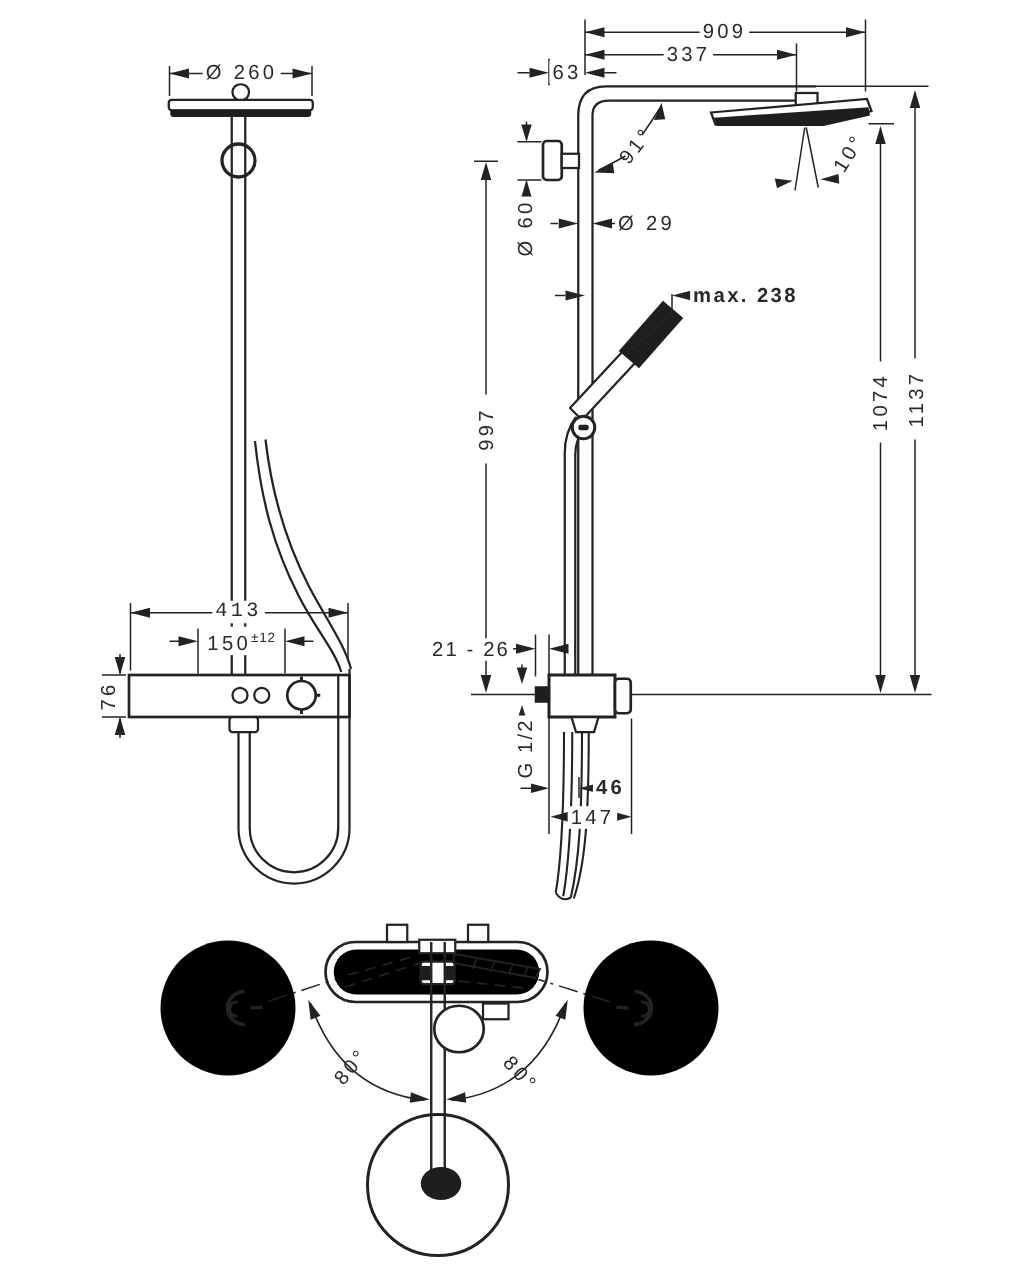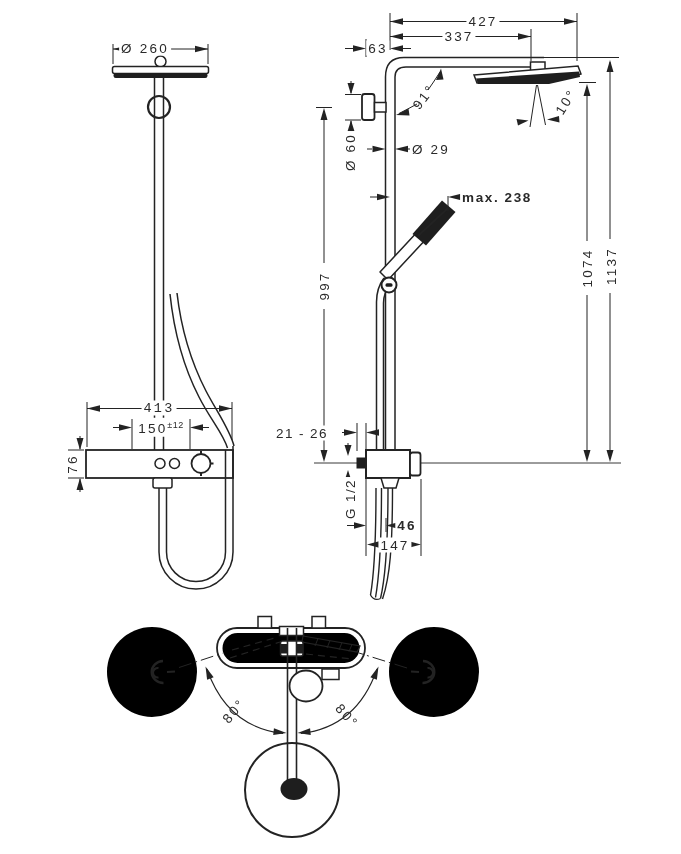--- a/index.html
+++ b/index.html
@@ -244,37 +244,37 @@
 
     <path d="M207,669 Q227,727 283,733.5" stroke-width="1.1"></path>
     <path d="M377,669 Q357,727 301,733.5" stroke-width="1.1"></path>
     <polygon class="ar" points="0,0 -13,-3.5 -13,3.5" transform="translate(205.5,666.5) rotate(-112)"></polygon>
     <polygon class="ar" points="0,0 -13,-3.5 -13,3.5" transform="translate(286.5,733) rotate(6)"></polygon>
     <polygon class="ar" points="0,0 -13,-3.5 -13,3.5" transform="translate(378.5,666.5) rotate(-68)"></polygon>
     <polygon class="ar" points="0,0 -13,-3.5 -13,3.5" transform="translate(297.5,733) rotate(174)"></polygon>
   </g>
 </svg>
 
-  <div class="lbl" style="left:145px; top:48px;">Ø 260</div>
+  <div class="lbl" style="left:161px; top:48px;">Ø 260</div>
   <div class="lbl" style="left:159px; top:408px;font-family:Liberation Mono, monospace;">413</div>
   <div class="lbl" style="left:161px; top:427px;"><span>150</span><sup>±12</sup></div>
   <div class="lbl r90" style="left:72px; top:464px;">76</div>
 
-  <div class="lbl" style="left:483px; top:21px;">427</div>
+  <div class="lbl" style="left:483px; top:21px;">909</div>
   <div class="lbl" style="left:459px; top:36px;">337</div>
   <div class="lbl" style="left:378px; top:48px;">63</div>
   <div class="lbl r90" style="left:350px; top:152px;">Ø 60</div>
   <div class="lbl" style="left:424px; top:97px; transform:translate(-50%,-50%) rotate(-52deg); background:transparent;">91°</div>
   <div class="lbl" style="left:431px; top:149px;">Ø 29</div>
   <div class="lbl" style="left:497px; top:197px; letter-spacing:1.6px;font-weight:bold;">max. 238</div>
   <div class="lbl" style="left:566px; top:102px; transform:translate(-50%,-50%) rotate(-58deg); background:transparent;">10°</div>
   <div class="lbl r90" style="left:324px; top:286px;">997</div>
   <div class="lbl r90" style="left:587px; top:268px;">1074</div>
   <div class="lbl r90" style="left:611px; top:266px;">1137</div>
-  <div class="lbl" style="left:302px; top:433px; letter-spacing:1.4px;">21 - 26</div>
+  <div class="lbl" style="left:314px; top:433px; letter-spacing:1.4px;">21 - 26</div>
   <div class="lbl r90" style="left:350px; top:499px; letter-spacing:1.4px;">G 1/2</div>
   <div class="lbl" style="left:407px; top:525px;font-weight:bold;">46</div>
   <div class="lbl" style="left:395px; top:545px;text-align:right;">147</div>
 
   <div class="lbl" style="left:234px; top:711px; transform:translate(-50%,-50%) rotate(-50deg); background:transparent;">80°</div>
   <div class="lbl" style="left:347px; top:716px; transform:translate(-50%,-50%) rotate(48deg); background:transparent;">80°</div>
 
 </div>
 
 </body></html>

